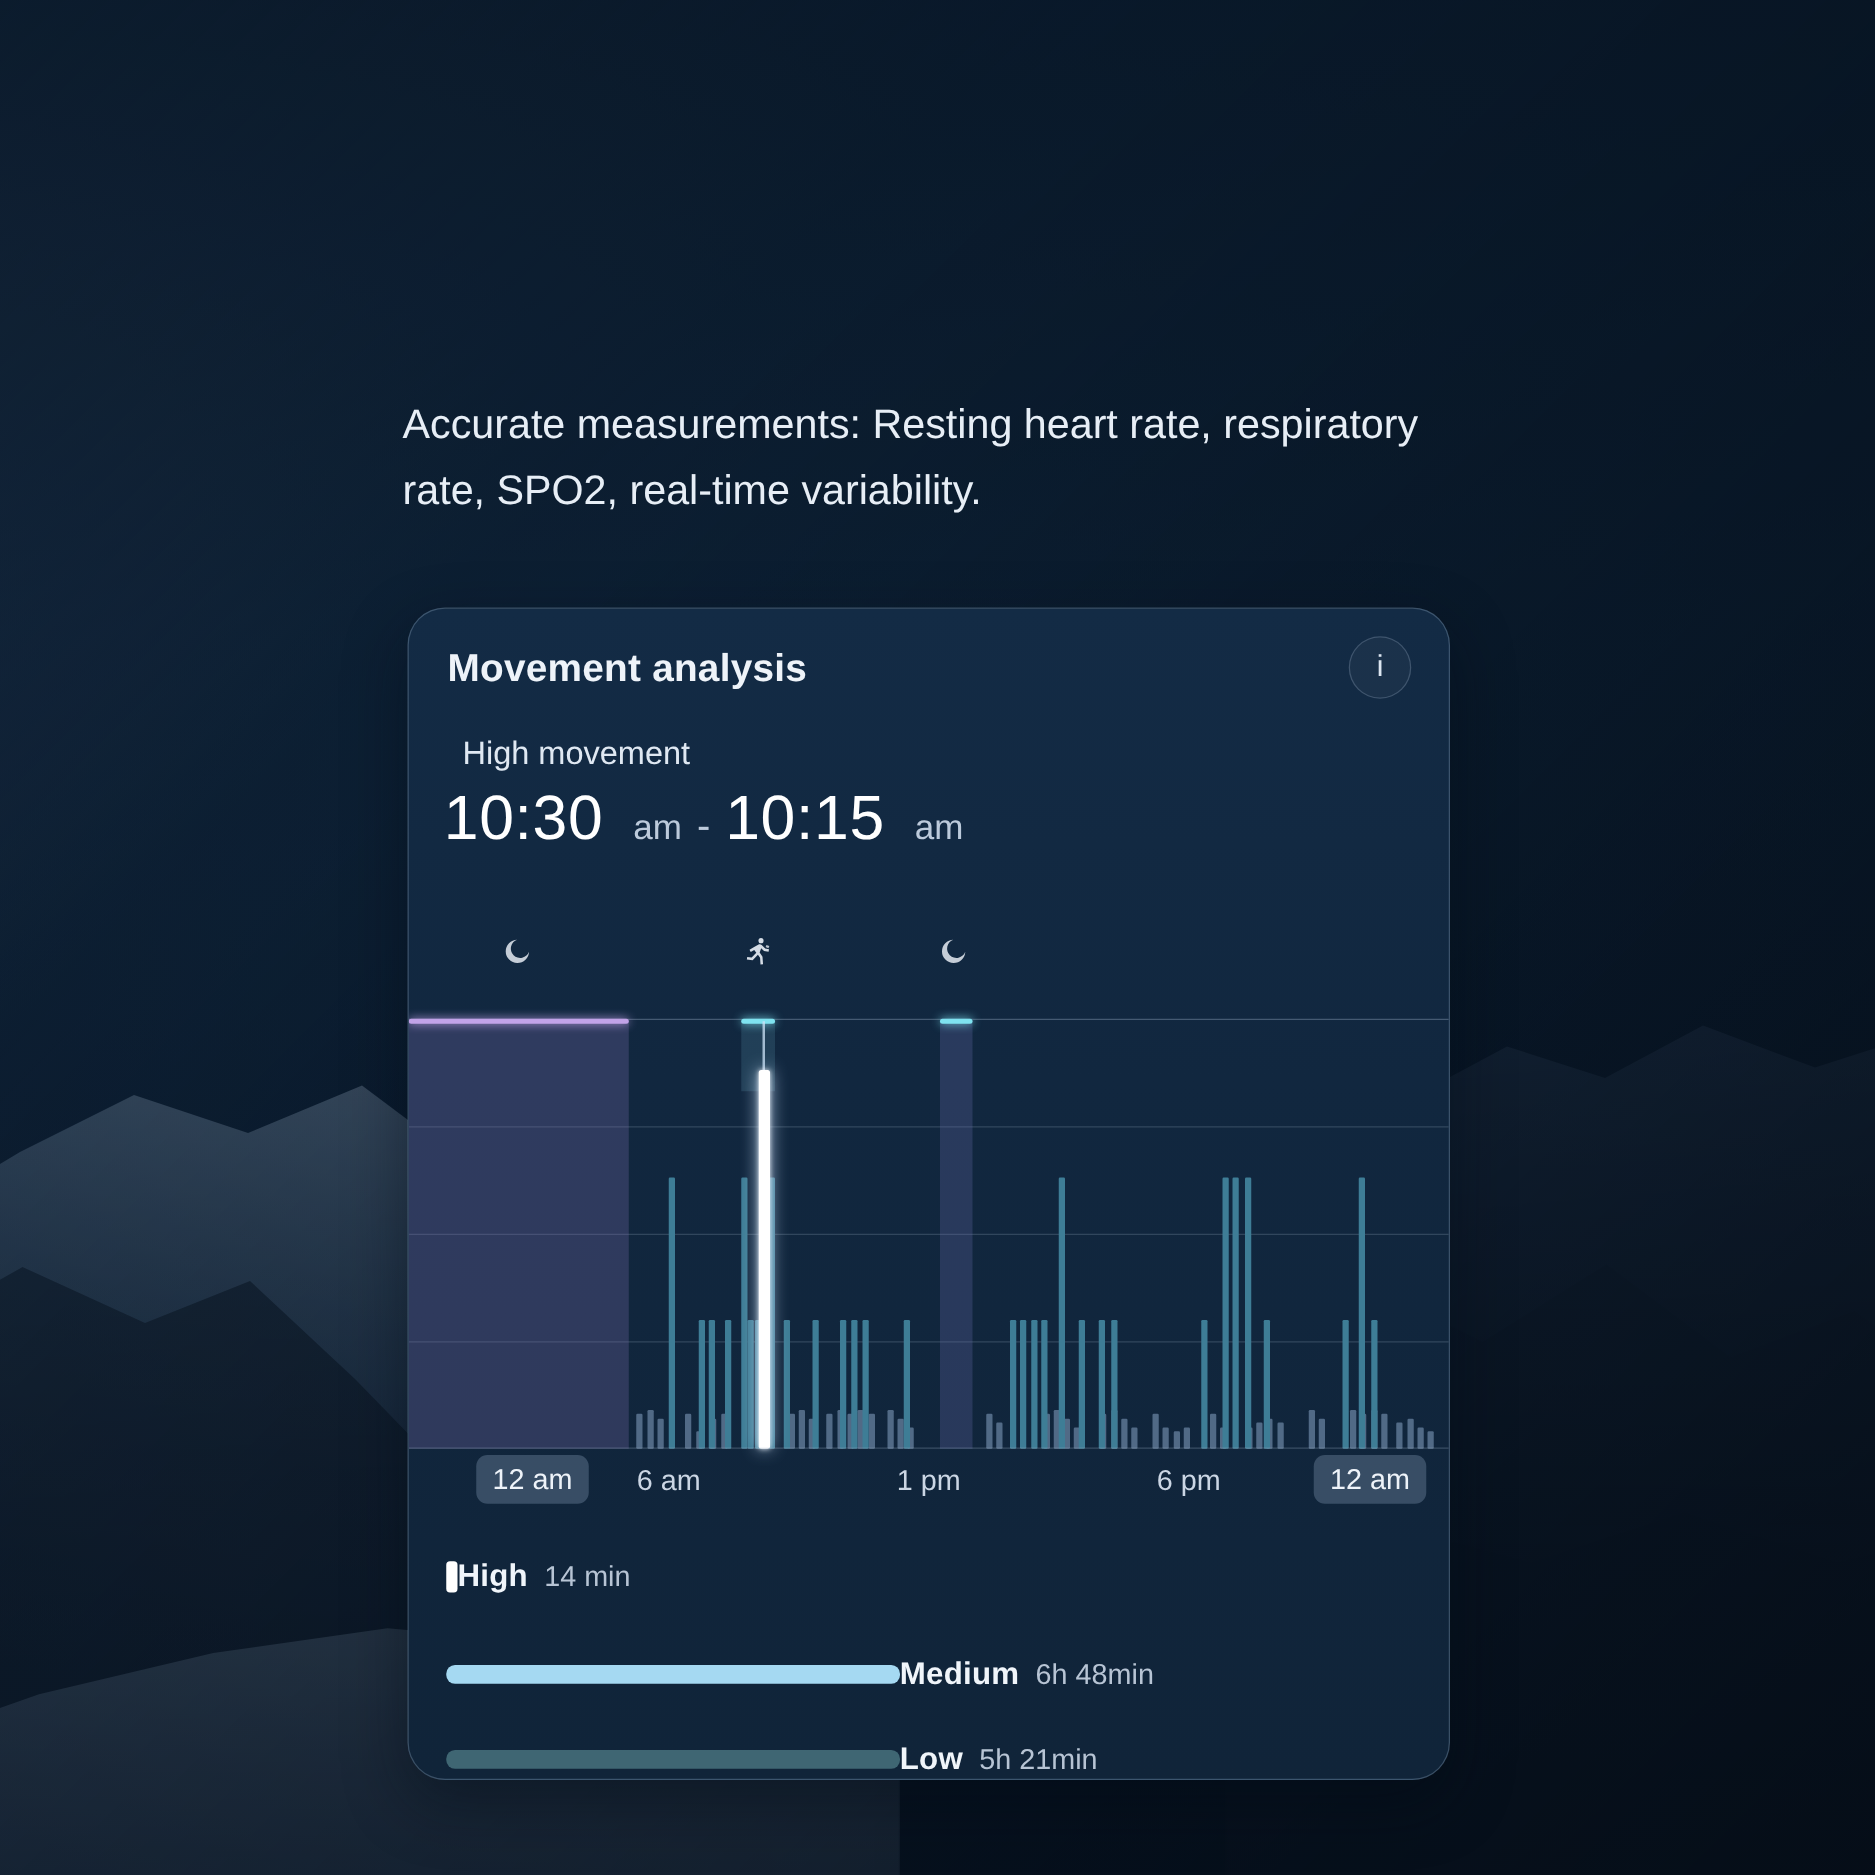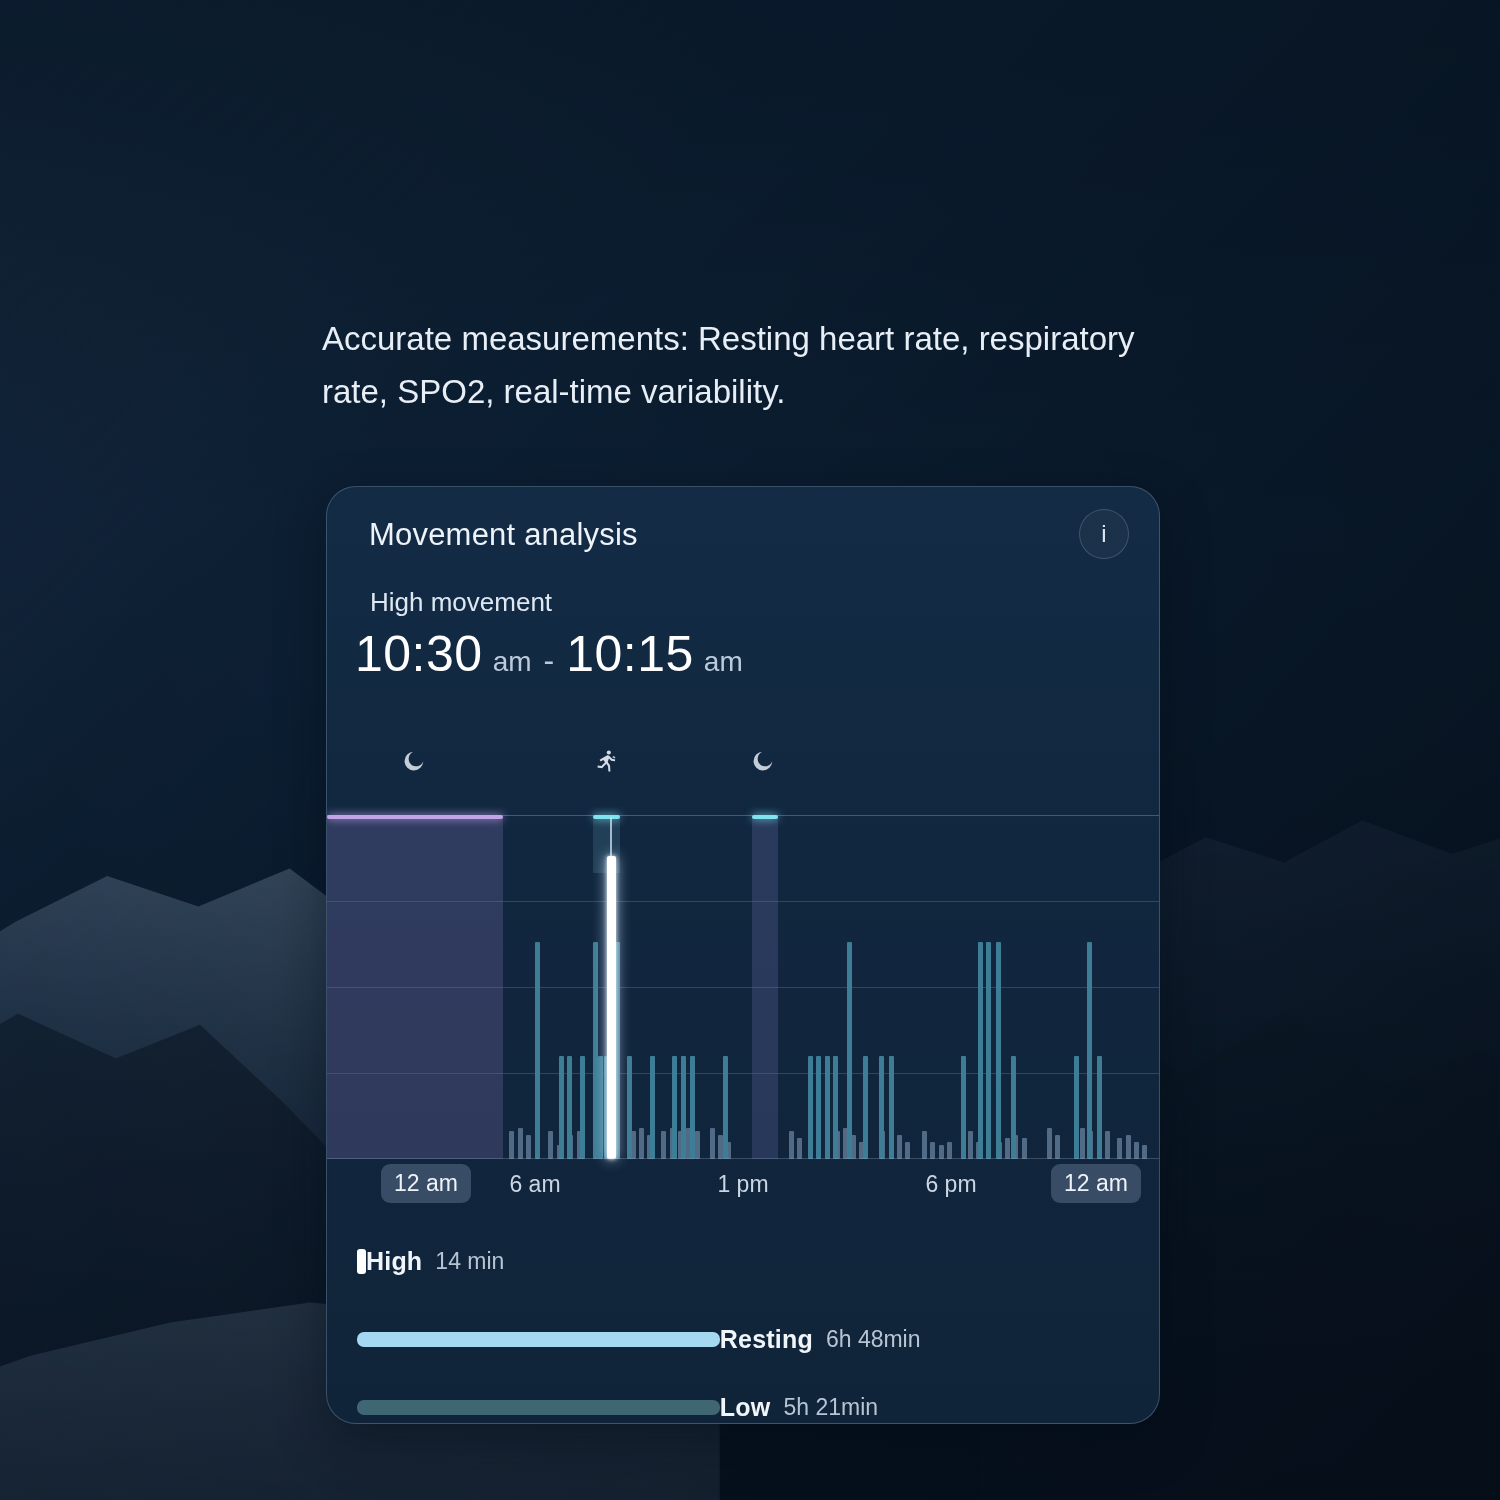--- a/index.html
+++ b/index.html
@@ -113,40 +113,40 @@
     background:linear-gradient(180deg,#132b45 0%,#11273f 40%,#102439 100%);
     border-radius:30px;
     border:1px solid rgba(168,194,220,.28);
     box-shadow:0 18px 50px rgba(2,10,22,.45);
     overflow:hidden;
   }
   .card-head{
     position:absolute;left:30px;top:24px;right:30px;height:56px;
   }
   .card-title{
-    position:absolute;left:12px;top:6px;
-    font-size:31px;color:#eef3f9;font-weight:400;letter-spacing:.2px;
+    position:absolute;left:1px;top:6px;
+    font-size:31px;color:#eef3f9;font-weight:700;letter-spacing:.2px;
   }
   .info-btn{
     position:absolute;right:0;top:-2px;width:48px;height:48px;border-radius:50%;
     border:1px solid rgba(190,210,232,.22);
     background:rgba(255,255,255,.035);
     display:flex;align-items:center;justify-content:center;
     color:#dce6f1;font-size:24px;font-weight:400;line-height:1;
   }
   .hm-label{
     position:absolute;left:43px;top:100px;
     font-size:26px;color:#dfe8f2;font-weight:400;
   }
   .hm-time{
     position:absolute;left:28px;top:138px;
     color:#ffffff;white-space:nowrap;
   }
   .hm-time .big{font-size:50px;font-weight:400;letter-spacing:.5px;}
-  .hm-time .unit{font-size:28px;color:#bccadb;margin-left:10px;font-weight:400;}
+  .hm-time .unit{font-size:28px;color:#bccadb;margin-left:24px;font-weight:400;}
   .hm-time .dash{font-size:32px;color:#bccadb;margin:0 12px;}
 
   
   .icon-row{position:absolute;left:0;top:254px;width:100%;height:62px;}
   .ic{position:absolute;top:0;width:40px;height:40px;
       display:flex;align-items:center;justify-content:center;
       color:#c4ccd6;}
   .ic svg{display:block;}
 
   
@@ -349,21 +349,21 @@
       </div>
 
     <div class="legend">
       <div class="lg-row r1">
         <div class="lg-bar high" id="lg-bar-0" style="background: rgb(255, 255, 255);"></div>
         <div class="lg-txt">High</div>
         <div class="lg-val">14 min</div>
       </div>
       <div class="lg-row r2">
         <div class="lg-bar" id="lg-bar-1" style="background: rgb(165, 217, 242); width: 362.84px;"></div>
-        <div class="lg-txt">Resting</div>
+        <div class="lg-txt">Medium</div>
         <div class="lg-val">6h 48min</div>
       </div>
       <div class="lg-row r3">
         <div class="lg-bar" id="lg-bar-2" style="background: rgb(63, 102, 115); width: 362.84px;"></div>
         <div class="lg-txt">Low</div>
         <div class="lg-val">5h 21min</div>
       </div>
     </div>
 
   </div>

